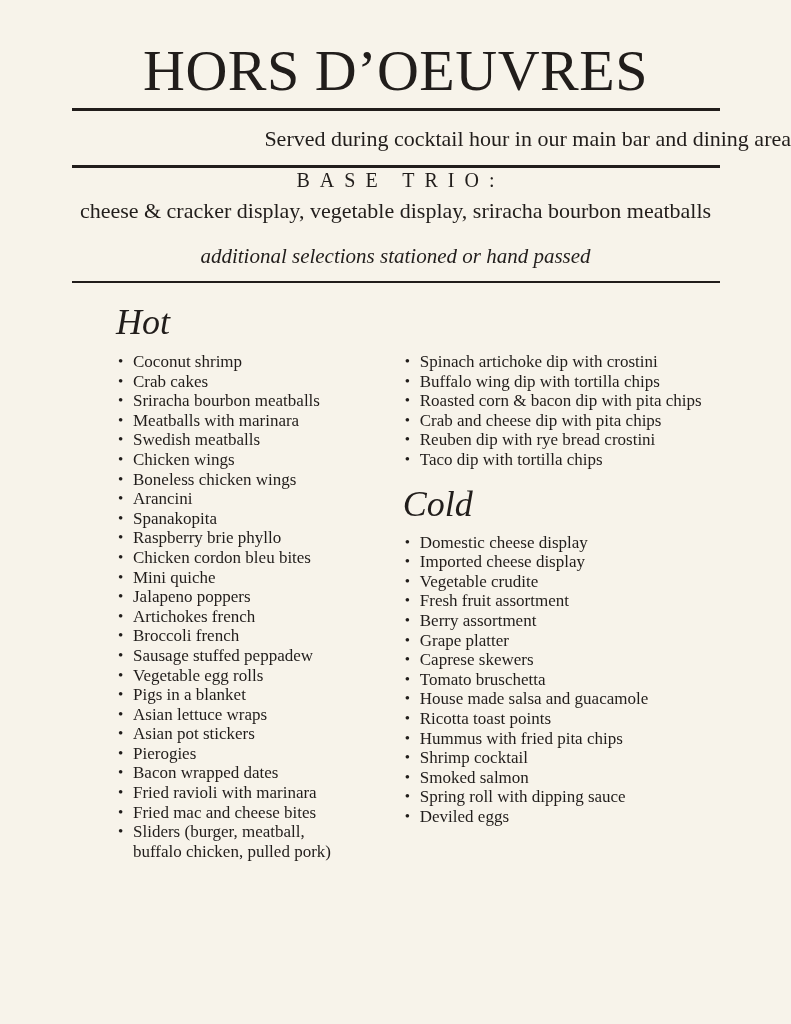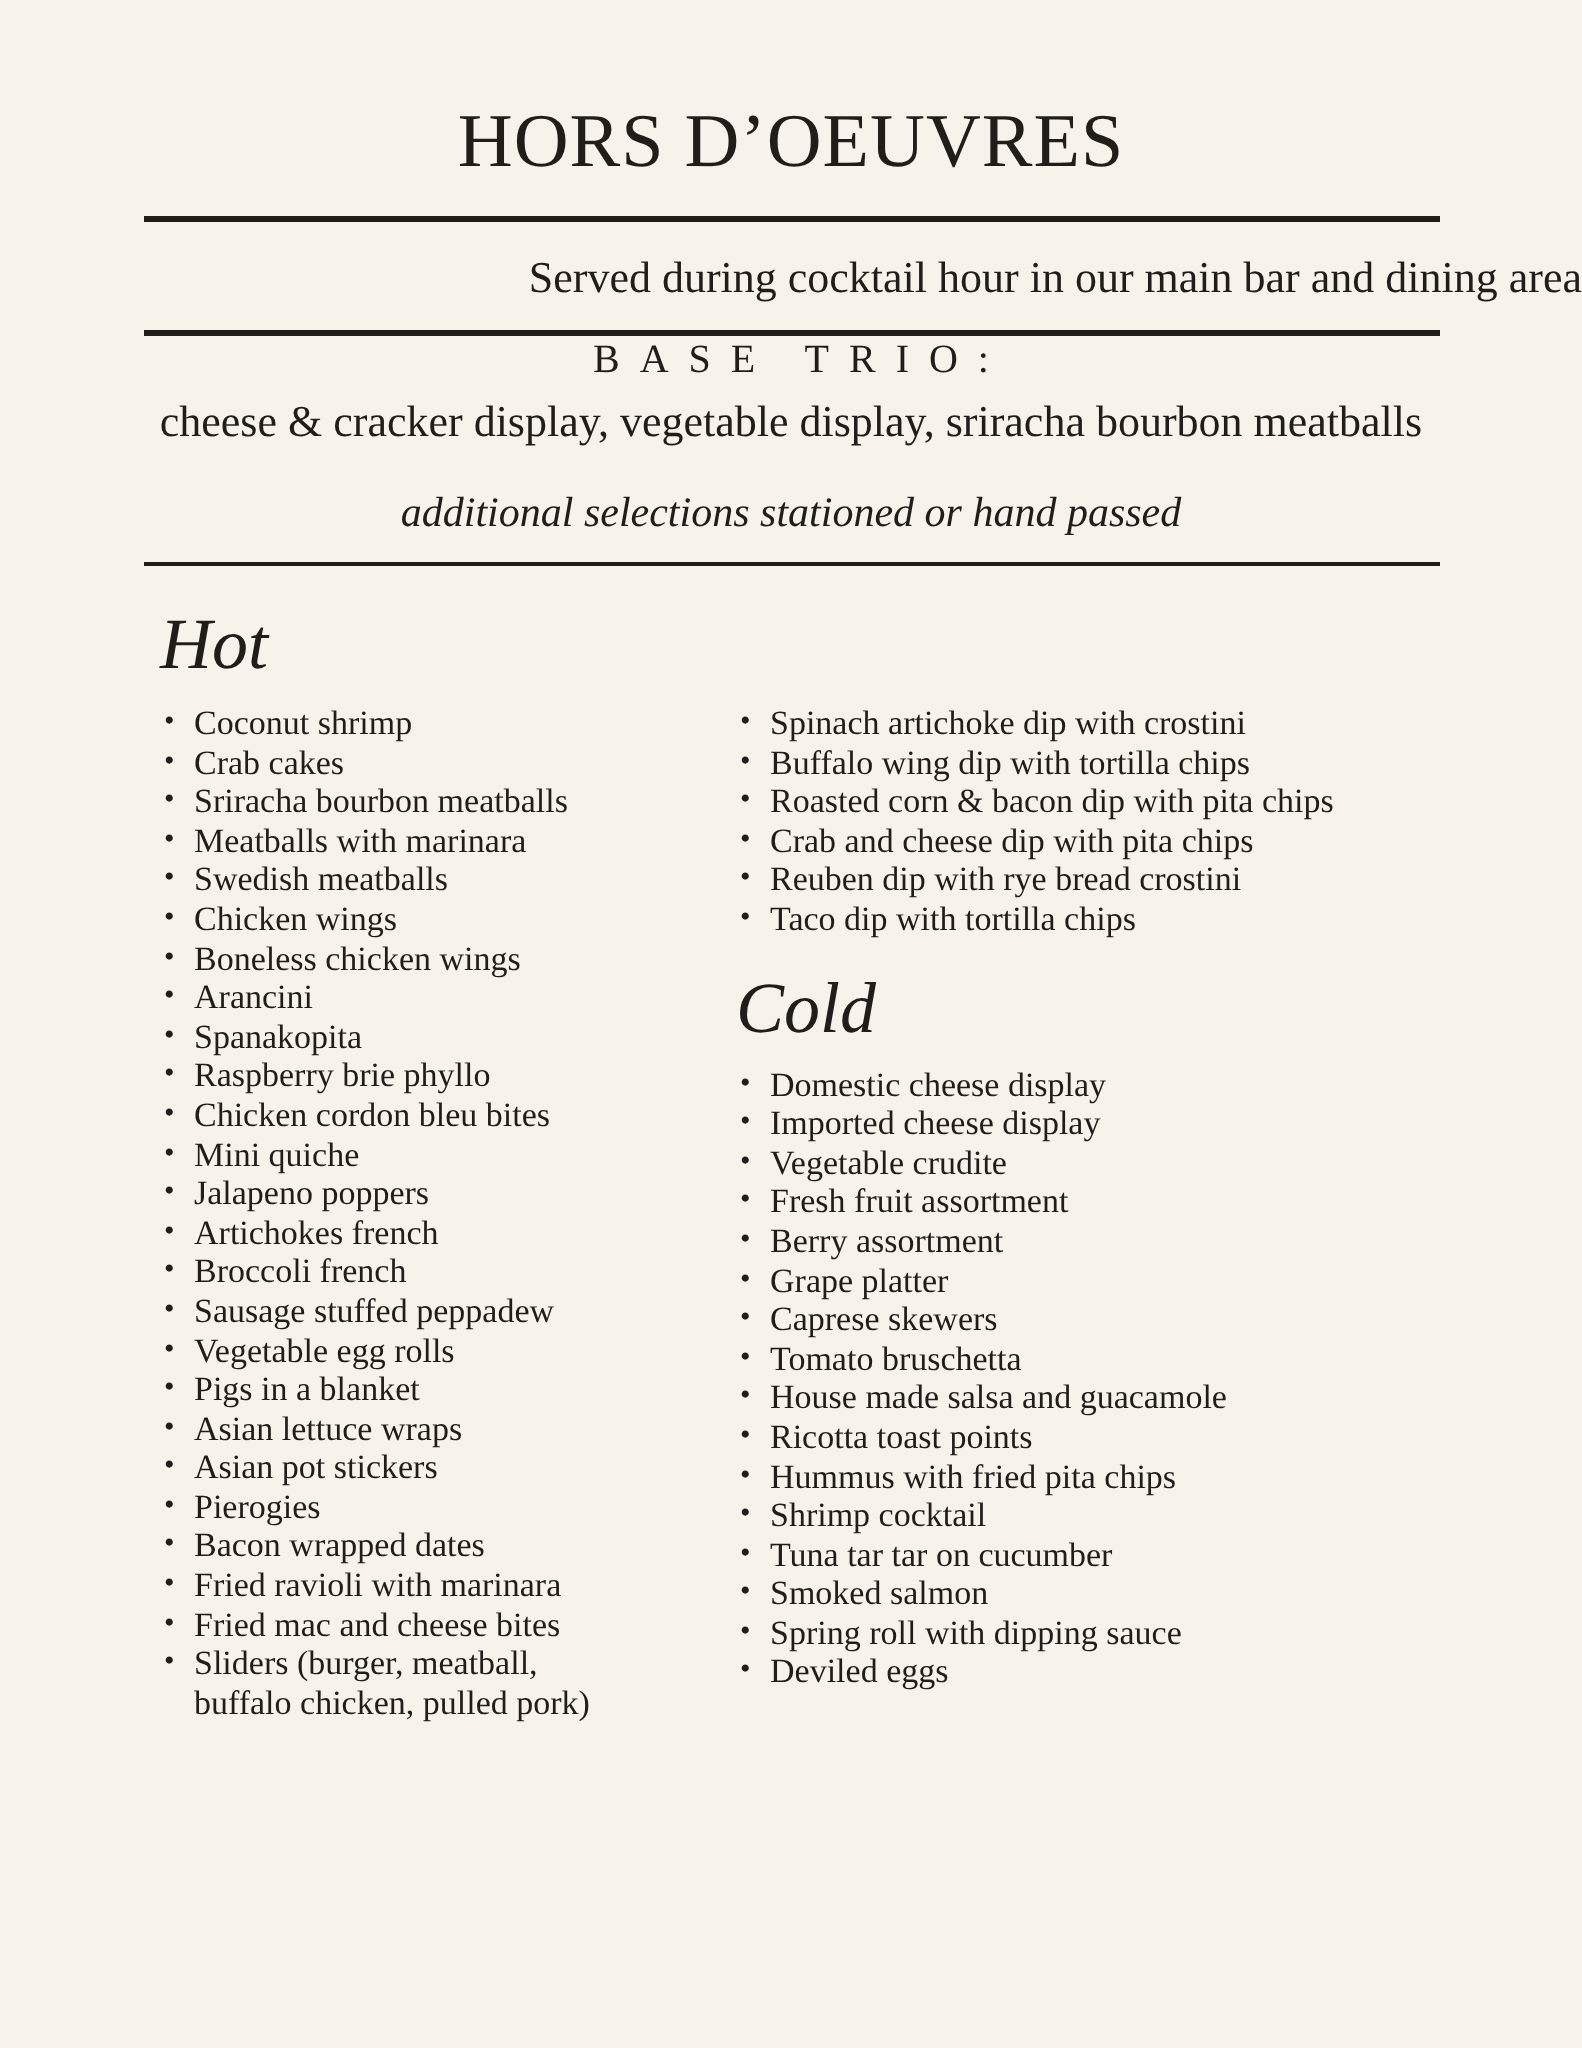--- a/index.html
+++ b/index.html
@@ -16,21 +16,21 @@
     overflow: hidden;
   }
   .page {
     position: relative;
     width: 791px;
     height: 1024px;
   }
   .title {
     margin: 0;
     padding-top: 42px;
-    font-size: 38px;
+    font-size: 58px;
     line-height: 58px;
     font-weight: normal;
     text-align: center;
     letter-spacing: 0.5px;
     white-space: nowrap;
   }
   .rule {
     width: 648px;
     margin: 0 auto;
     background: #211d1b;
@@ -65,21 +65,21 @@
     margin-top: 18px;
     font-style: italic;
     font-size: 21px;
     line-height: 26px;
     text-align: center;
     white-space: nowrap;
   }
   .columns {
     display: flex;
     margin-top: 18px;
-    padding-left: 80px;
+    padding-left: 116px;
   }
   .col-left { width: 272px; }
   .col-right { width: 390px; margin-left: 16px; padding-top: 51px; }
   .sec-heading {
     margin: 0 0 9px 0;
     font-size: 36px;
     line-height: 42px;
     font-style: italic;
     font-weight: normal;
   }
@@ -193,21 +193,20 @@
           <li>Vegetable crudite</li>
           <li>Fresh fruit assortment</li>
           <li>Berry assortment</li>
           <li>Grape platter</li>
           <li>Caprese skewers</li>
           <li>Tomato bruschetta</li>
           <li>House made salsa and guacamole</li>
           <li>Ricotta toast points</li>
           <li>Hummus with fried pita chips</li>
           <li>Shrimp cocktail</li>
-          <li>Tuna tar tar on cucumber</li>
           <li>Smoked salmon</li>
           <li>Spring roll with dipping sauce</li>
           <li>Deviled eggs</li>
         </ul>
     </div>
 
   </div>
 
 
 </div>

